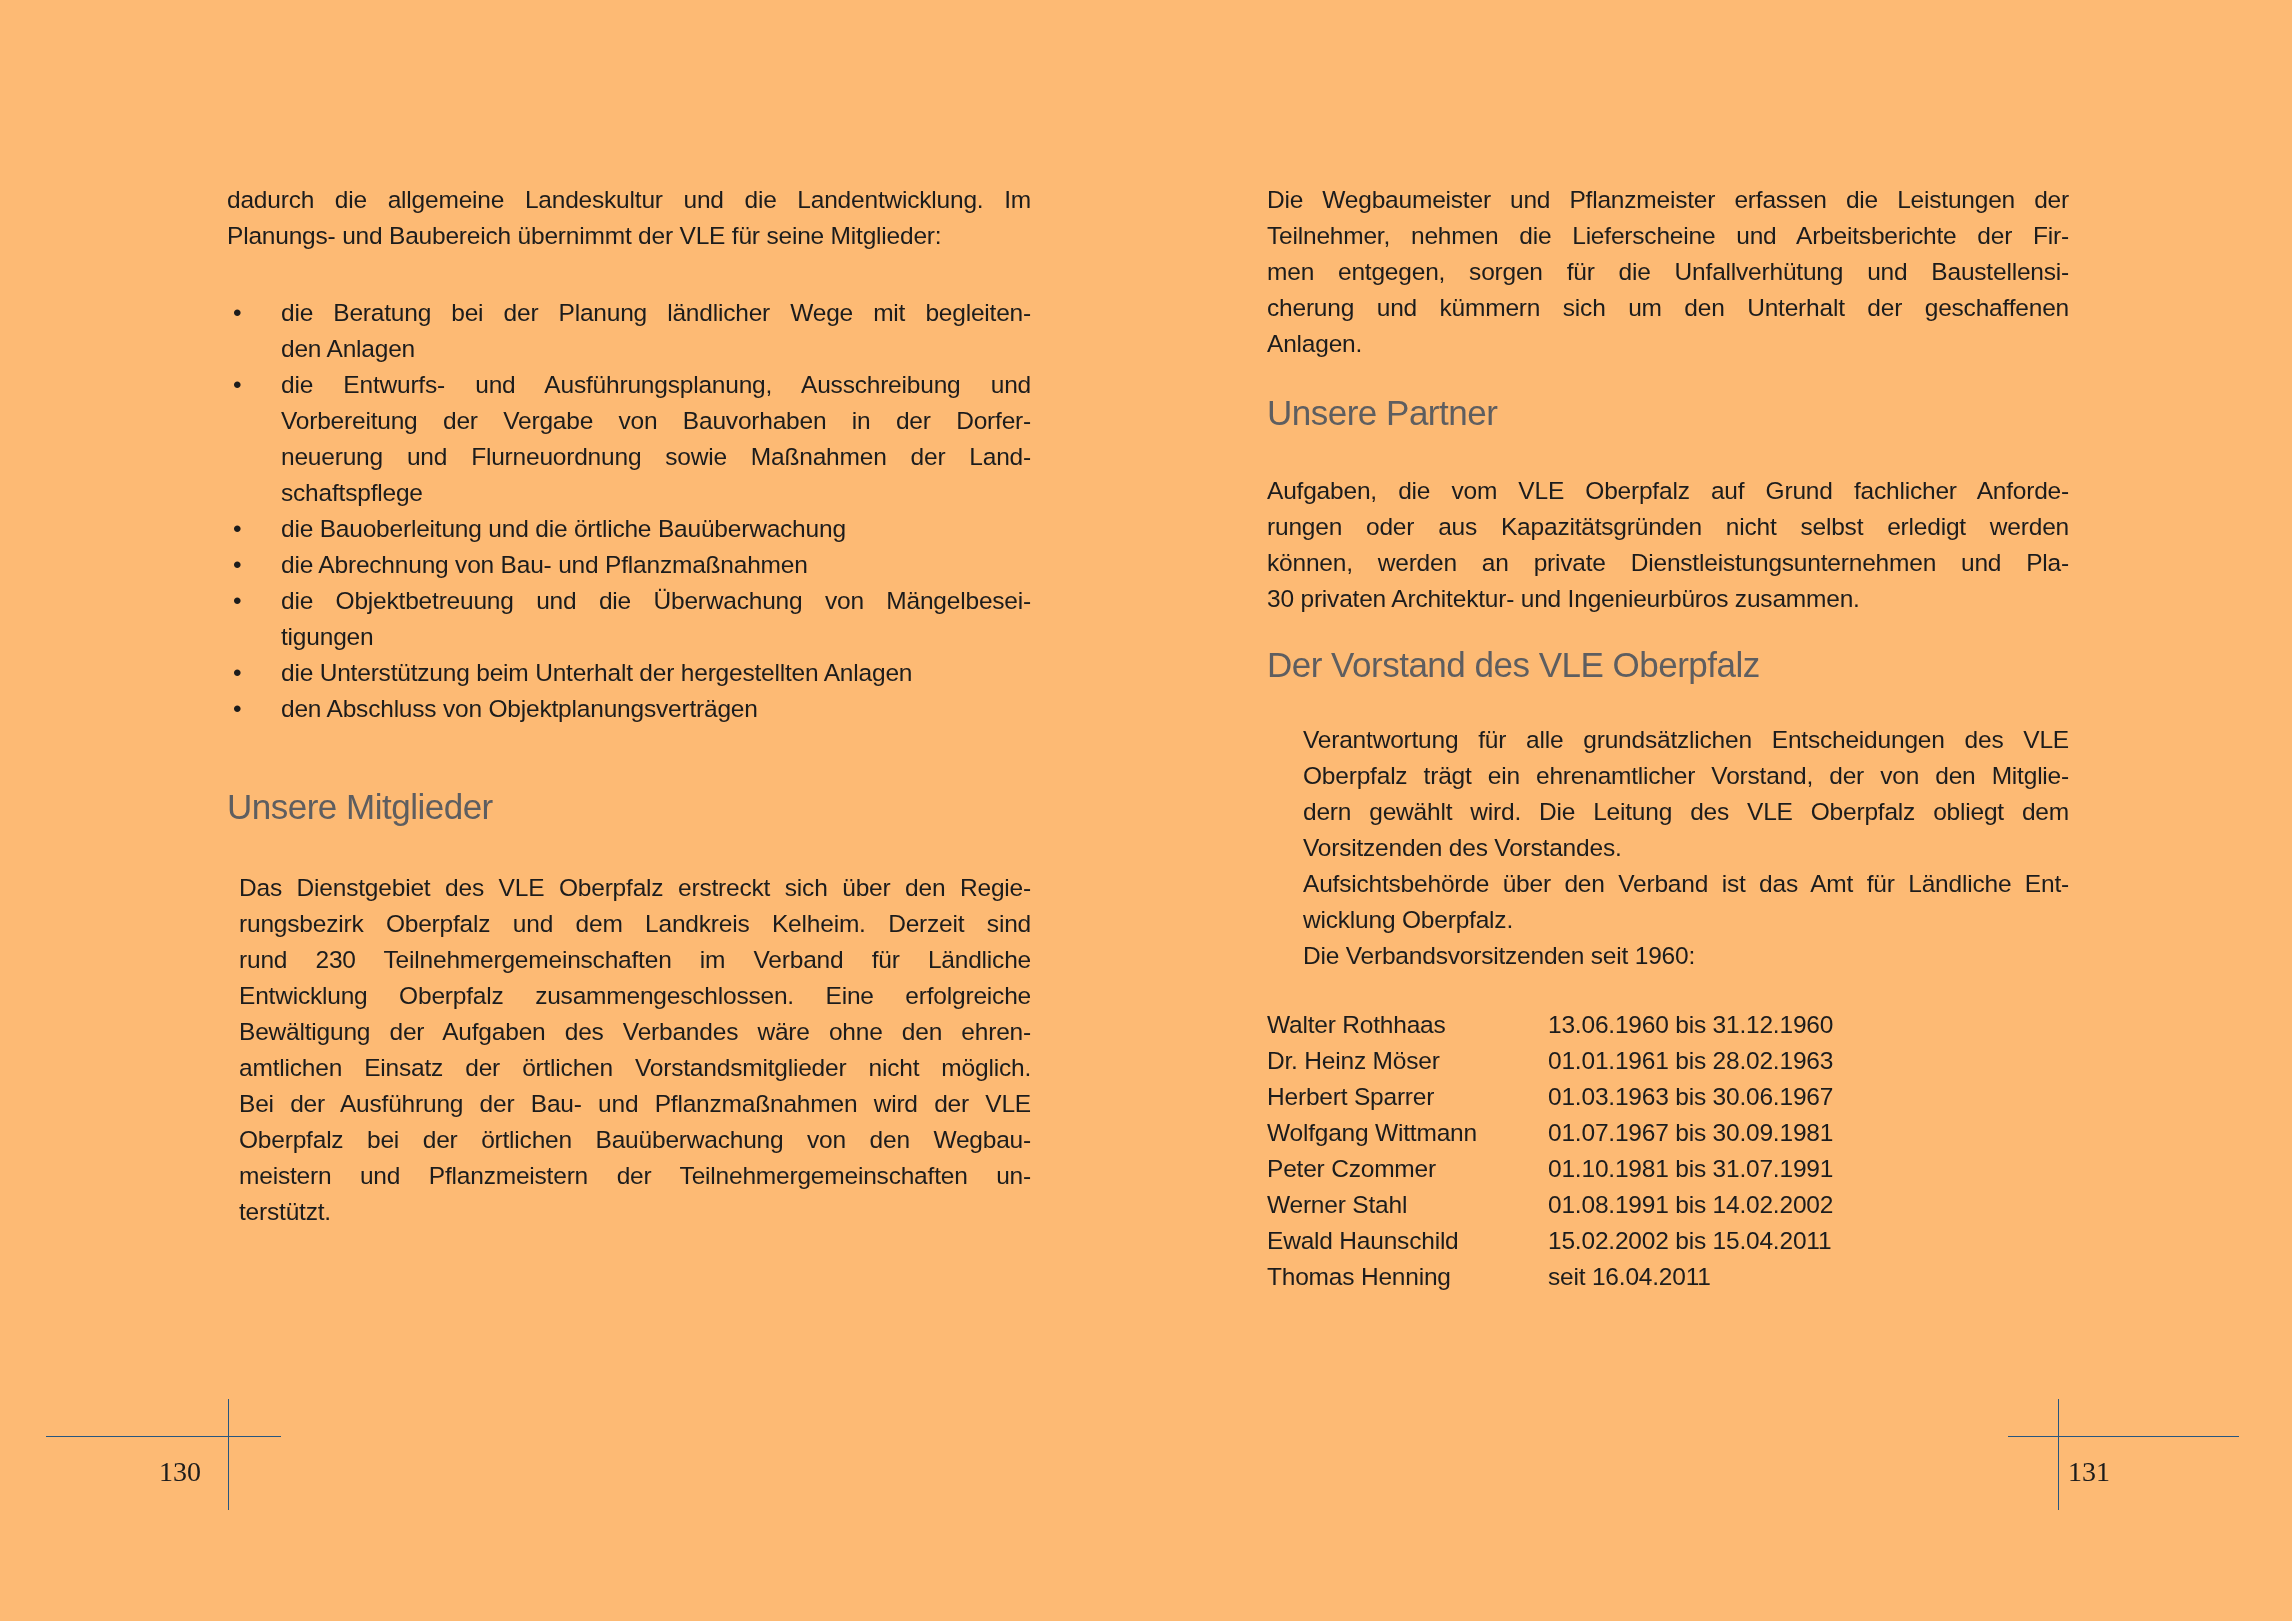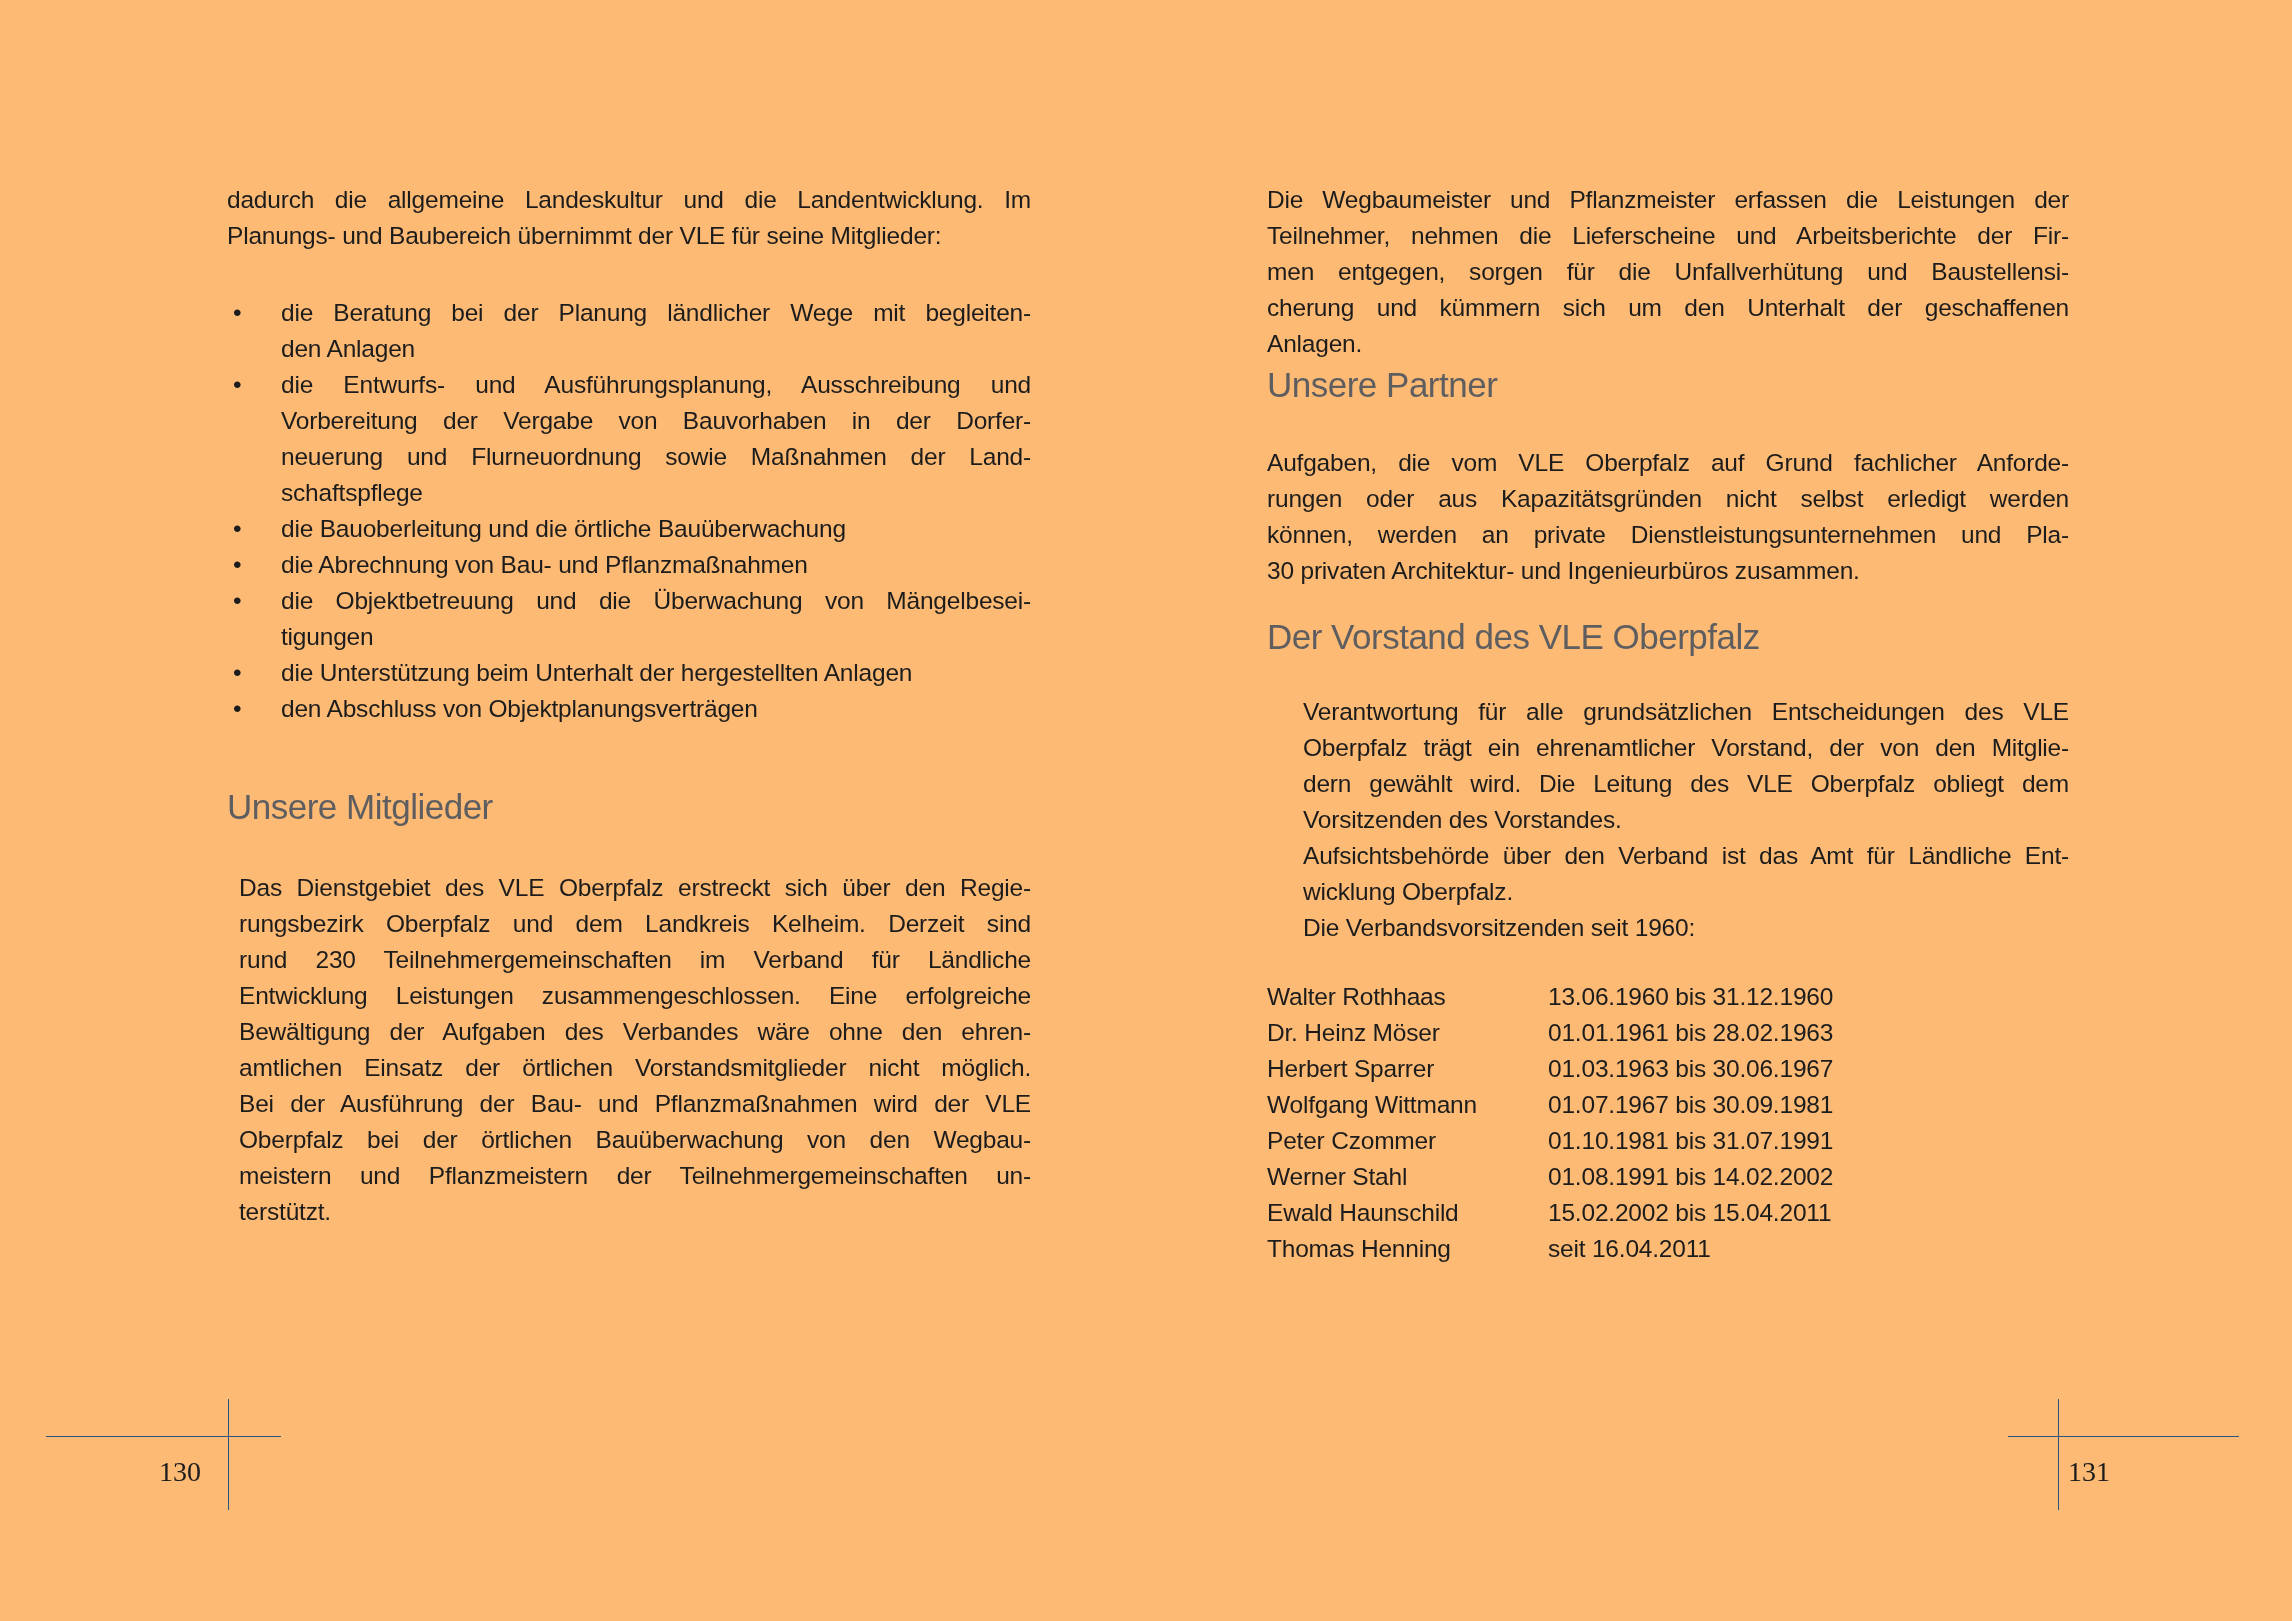--- a/index.html
+++ b/index.html
@@ -25,21 +25,21 @@
   h2.heading {
     font-family:"Liberation Sans", sans-serif;
     font-weight:normal;
     color:#5e5e60;
     font-size:35px; line-height:45px;
     margin:0; letter-spacing:-0.5px;
     white-space:nowrap;
   }
   #members-heading  { margin-top:57px; }
   #members-par      { margin-top:41px;margin-left:12px; }
-  #partner-heading  { }
+  #partner-heading  { margin-top:28px; }
   #partner-par      { margin-top:38px; }
   #vorstand-heading { margin-top:24.5px; }
   #vorstand-par     { margin-top:35px;margin-left:36px; }
   #chairmen         { margin-top:33px; }
 
   .chair-row  { display:flex; height:36px; line-height:36px; }
   .chair-name { width:281px; flex:none; white-space:nowrap; }
   .chair-term { flex:1; white-space:nowrap; }
 
   .page-num {
@@ -100,21 +100,21 @@
         <div class="bullet-item">
           <span class="bullet-dot">•</span>
           <div class="line">den Abschluss von Objektplanungsverträgen</div>
         </div>
       </div>
     <h2 class="heading" id="members-heading">Unsere Mitglieder</h2>
     <div id="members-par">
         <div class="line j">Das Dienstgebiet des VLE Oberpfalz erstreckt sich über den Regie-</div>
         <div class="line j">rungsbezirk Oberpfalz und dem Landkreis Kelheim. Derzeit sind</div>
         <div class="line j">rund 230 Teilnehmergemeinschaften im Verband für Ländliche</div>
-        <div class="line j">Entwicklung Leistungen zusammengeschlossen. Eine erfolgreiche</div>
+        <div class="line j">Entwicklung Oberpfalz zusammengeschlossen. Eine erfolgreiche</div>
         <div class="line j">Bewältigung der Aufgaben des Verbandes wäre ohne den ehren-</div>
         <div class="line j">amtlichen Einsatz der örtlichen Vorstandsmitglieder nicht möglich.</div>
         <div class="line j">Bei der Ausführung der Bau- und Pflanzmaßnahmen wird der VLE</div>
         <div class="line j">Oberpfalz bei der örtlichen Bauüberwachung von den Wegbau-</div>
         <div class="line j">meistern und Pflanzmeistern der Teilnehmergemeinschaften un-</div>
         <div class="line">terstützt.</div>
       </div>
   </div>
 
   <div class="col" id="right-col">

